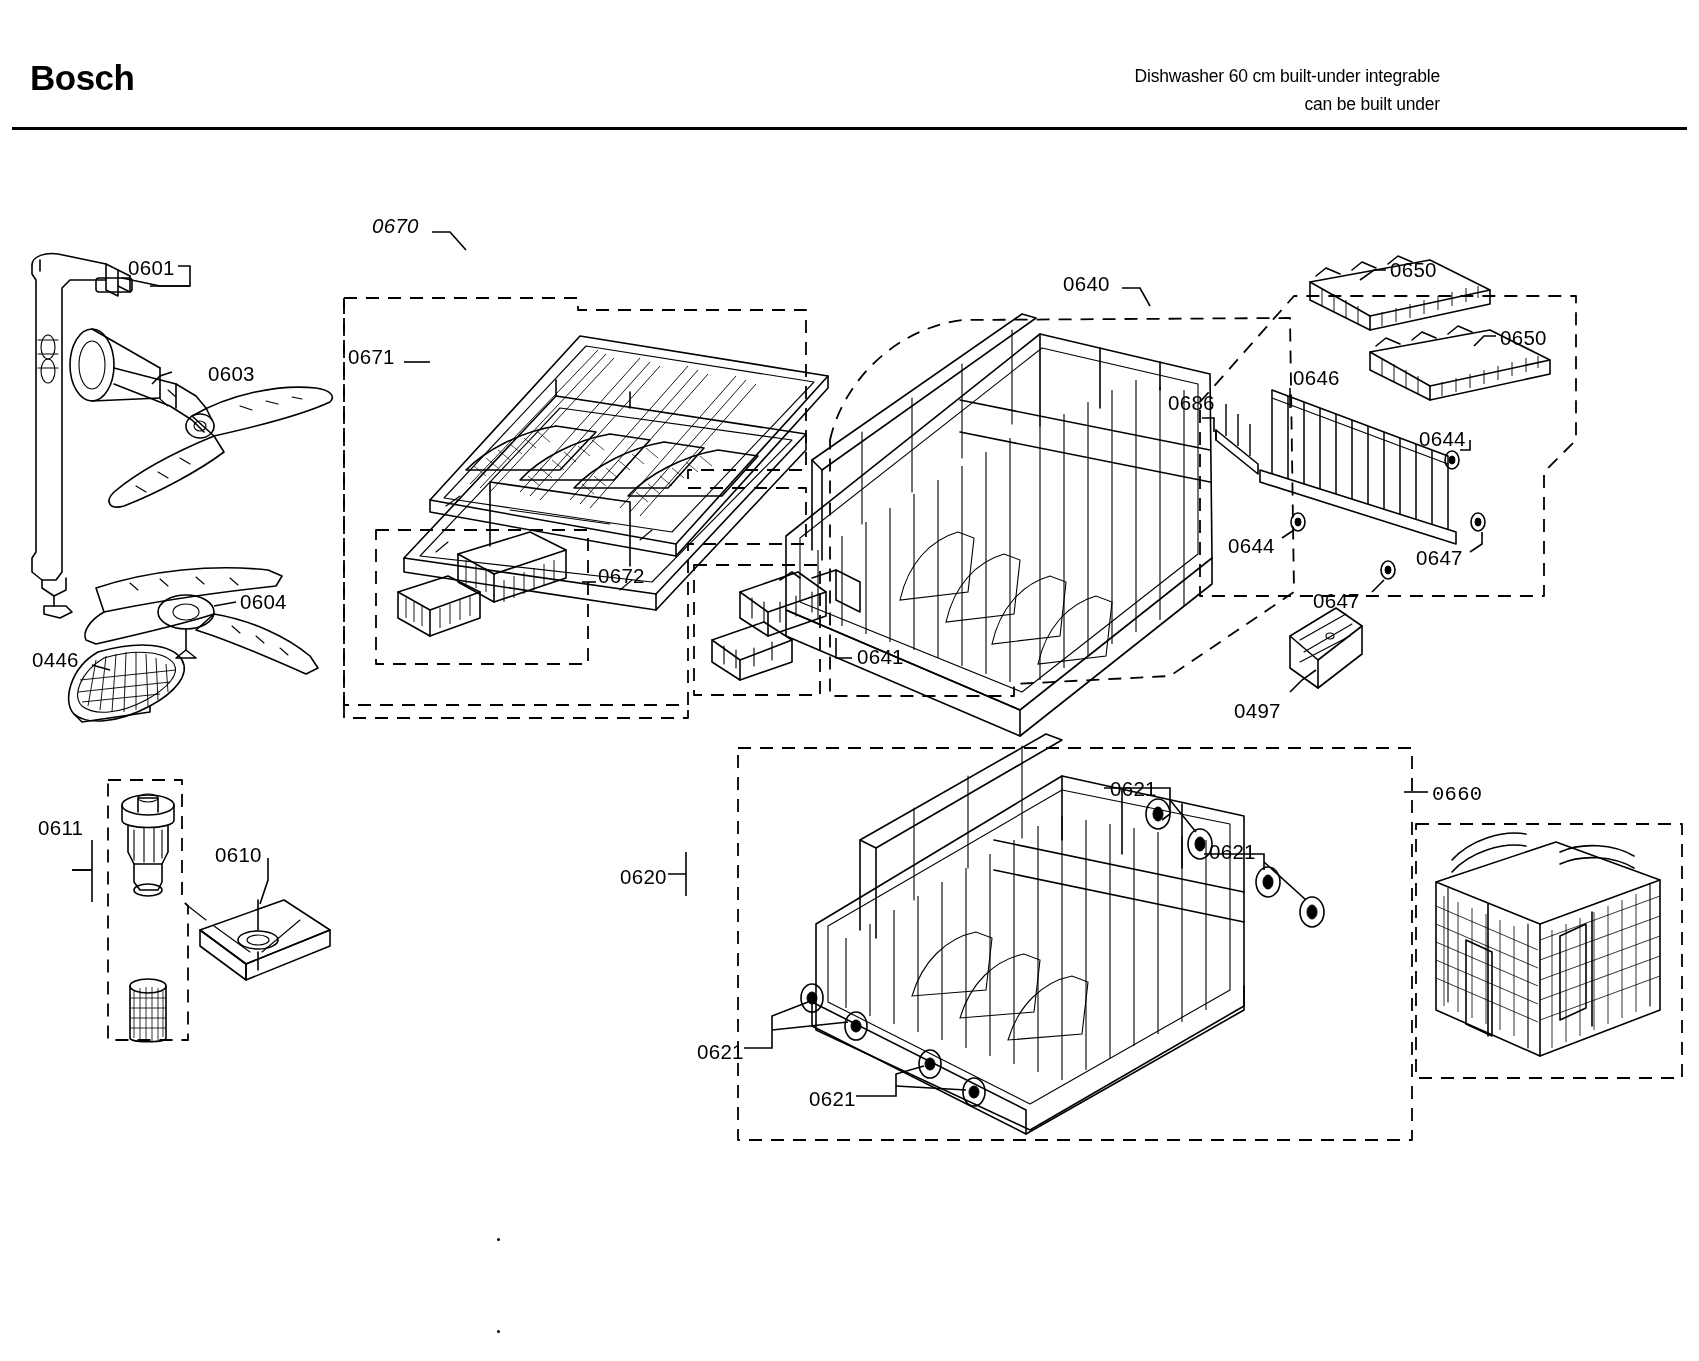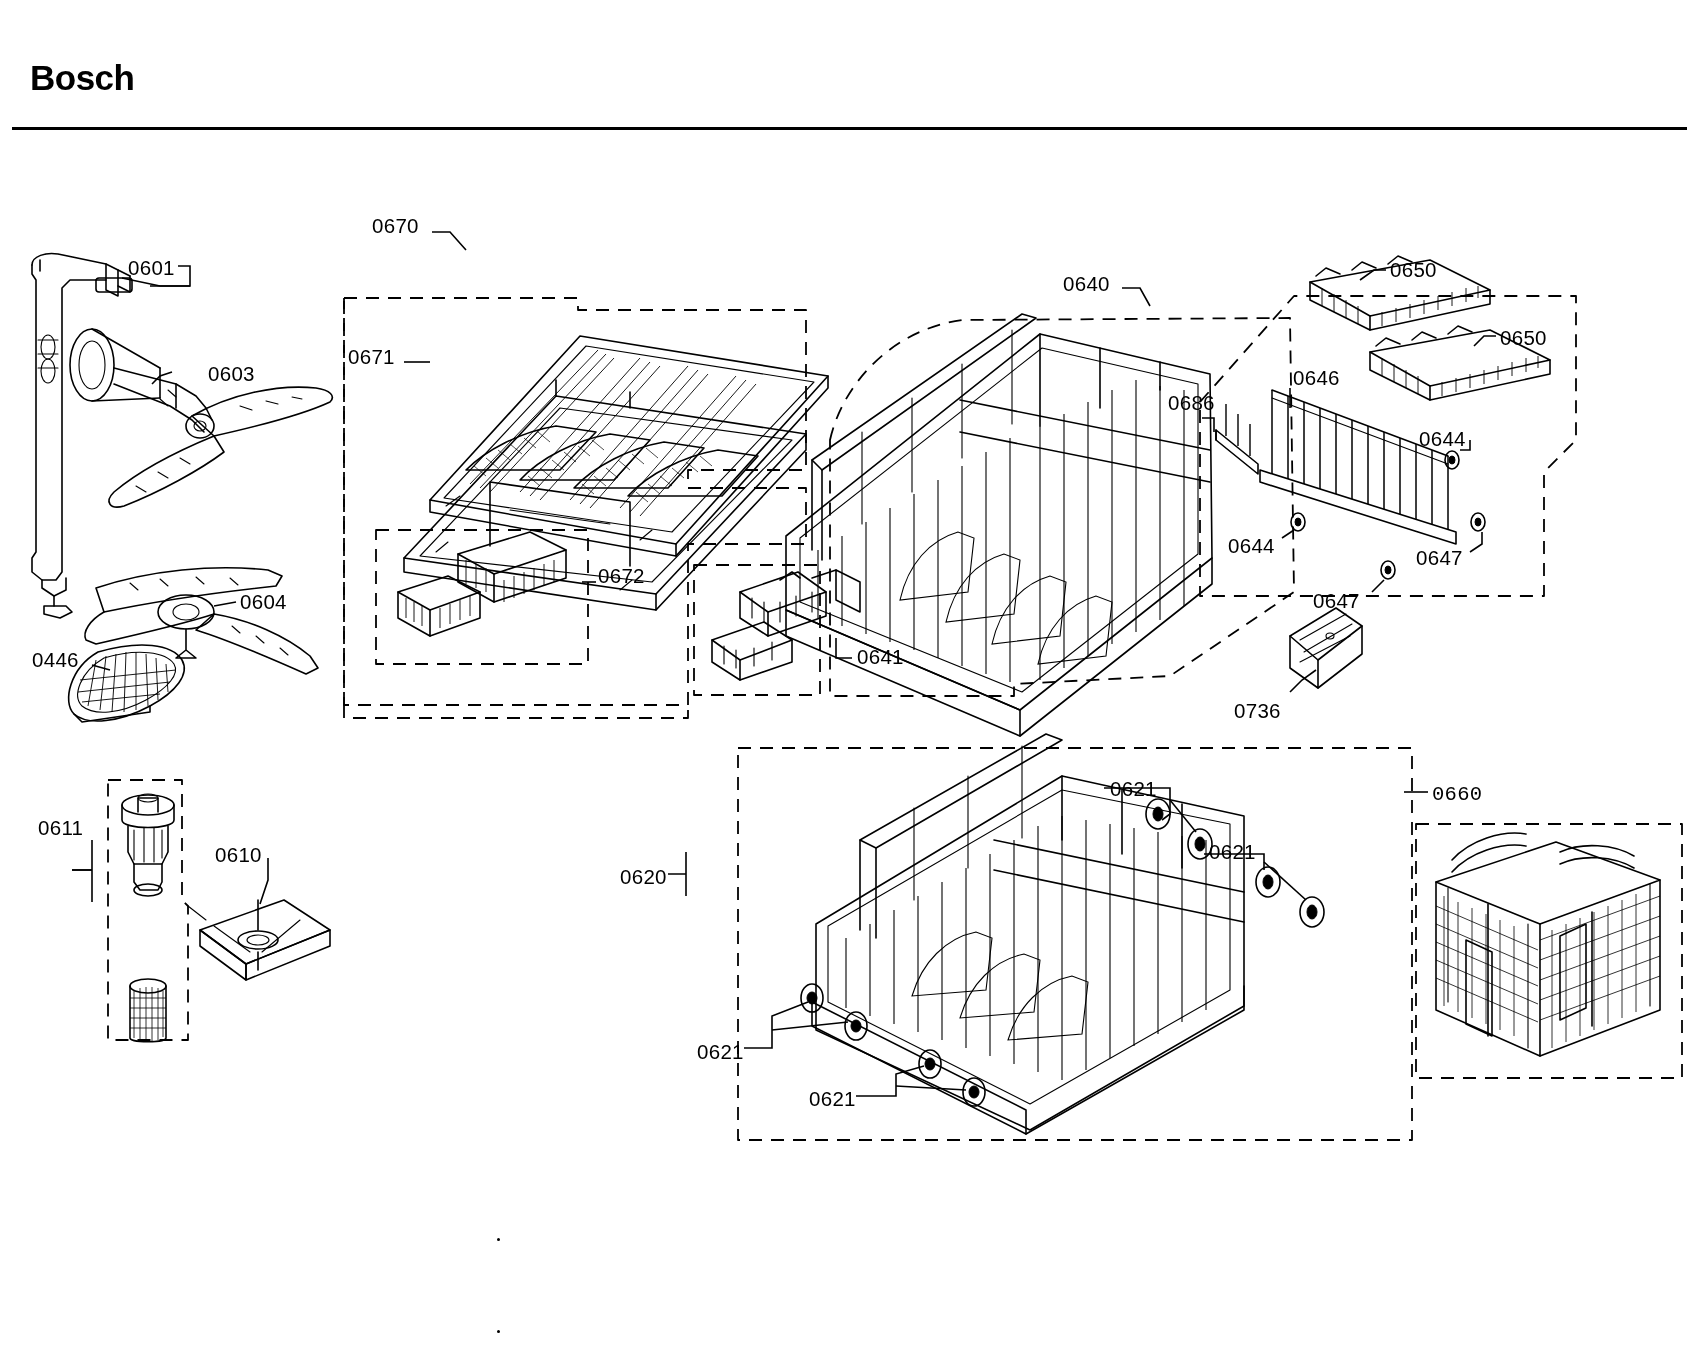--- a/index.html
+++ b/index.html
@@ -89,20 +89,24 @@
     border-radius: 50%;
   }
 </style>
 </head>
 <body>
 
 <div class="page">
 
   <div class="brand">Bosch</div>
 
+  <div class="subtitle">
+    <div>Dishwasher 60 cm built-under integrable</div>
+    <div>can be built under</div>
+  </div>
 
   <div class="header-rule"></div>
 
   <div id="diagram-canvas">
     <svg width="1699" height="1180" viewBox="0 0 1699 1180" xmlns="http://www.w3.org/2000/svg">
       <defs>
         <style type="text/css">
           .st { fill:none; stroke:#000; stroke-width:1.6; stroke-linejoin:round; stroke-linecap:round; }
           .stt { fill:none; stroke:#000; stroke-width:1.1; stroke-linejoin:round; stroke-linecap:round; }
           .sth { fill:none; stroke:#000; stroke-width:2.2; stroke-linejoin:round; stroke-linecap:round; }
@@ -555,34 +559,34 @@
       </g>
     </svg>
   </div>
 
   <div class="lbl" style="left:128px; top:256px;">0601</div>
   <div class="lbl" style="left:176px; top:362px;margin-left:32px;">0603</div>
   <div class="lbl" style="left:240px; top:590px;">0604</div>
   <div class="lbl" style="left:32px;  top:648px;">0446</div>
   <div class="lbl" style="left:215px; top:843px;">0610</div>
   <div class="lbl" style="left:38px;  top:816px;">0611</div>
-  <div class="lbl" style="left:372px; top:214px;">0670</div>
+  <div class="lbl" style="left:372px; top:214px;font-style:italic;">0670</div>
   <div class="lbl" style="left:348px; top:345px;">0671</div>
   <div class="lbl" style="left:598px; top:564px;">0672</div>
   <div class="lbl" style="left:1063px; top:272px;">0640</div>
   <div class="lbl" style="left:857px; top:645px;">0641</div>
   <div class="lbl" style="left:1168px; top:391px;text-align:right;">0686</div>
   <div class="lbl" style="left:1293px; top:366px;">0646</div>
   <div class="lbl" style="left:1419px; top:427px;">0644</div>
   <div class="lbl" style="left:1228px; top:534px;">0644</div>
   <div class="lbl" style="left:1416px; top:546px;">0647</div>
   <div class="lbl" style="left:1313px; top:589px;">0647</div>
   <div class="lbl" style="left:1390px; top:258px;">0650</div>
   <div class="lbl" style="left:1500px; top:326px;">0650</div>
-  <div class="lbl" style="left:1234px; top:699px;">0736</div>
+  <div class="lbl" style="left:1234px; top:699px;">0497</div>
   <div class="lbl" style="left:620px; top:865px;">0620</div>
   <div class="lbl" style="left:1110px; top:777px;">0621</div>
   <div class="lbl" style="left:1209px; top:840px;">0621</div>
   <div class="lbl" style="left:697px; top:1040px;">0621</div>
   <div class="lbl" style="left:809px; top:1087px;">0621</div>
   <div class="lbl" style="left:1432px; top:783px;font-family:Liberation Mono, monospace;">0660</div>
 
   <div class="footer-dot"></div>
   <div class="footer-dot2"></div>
 

